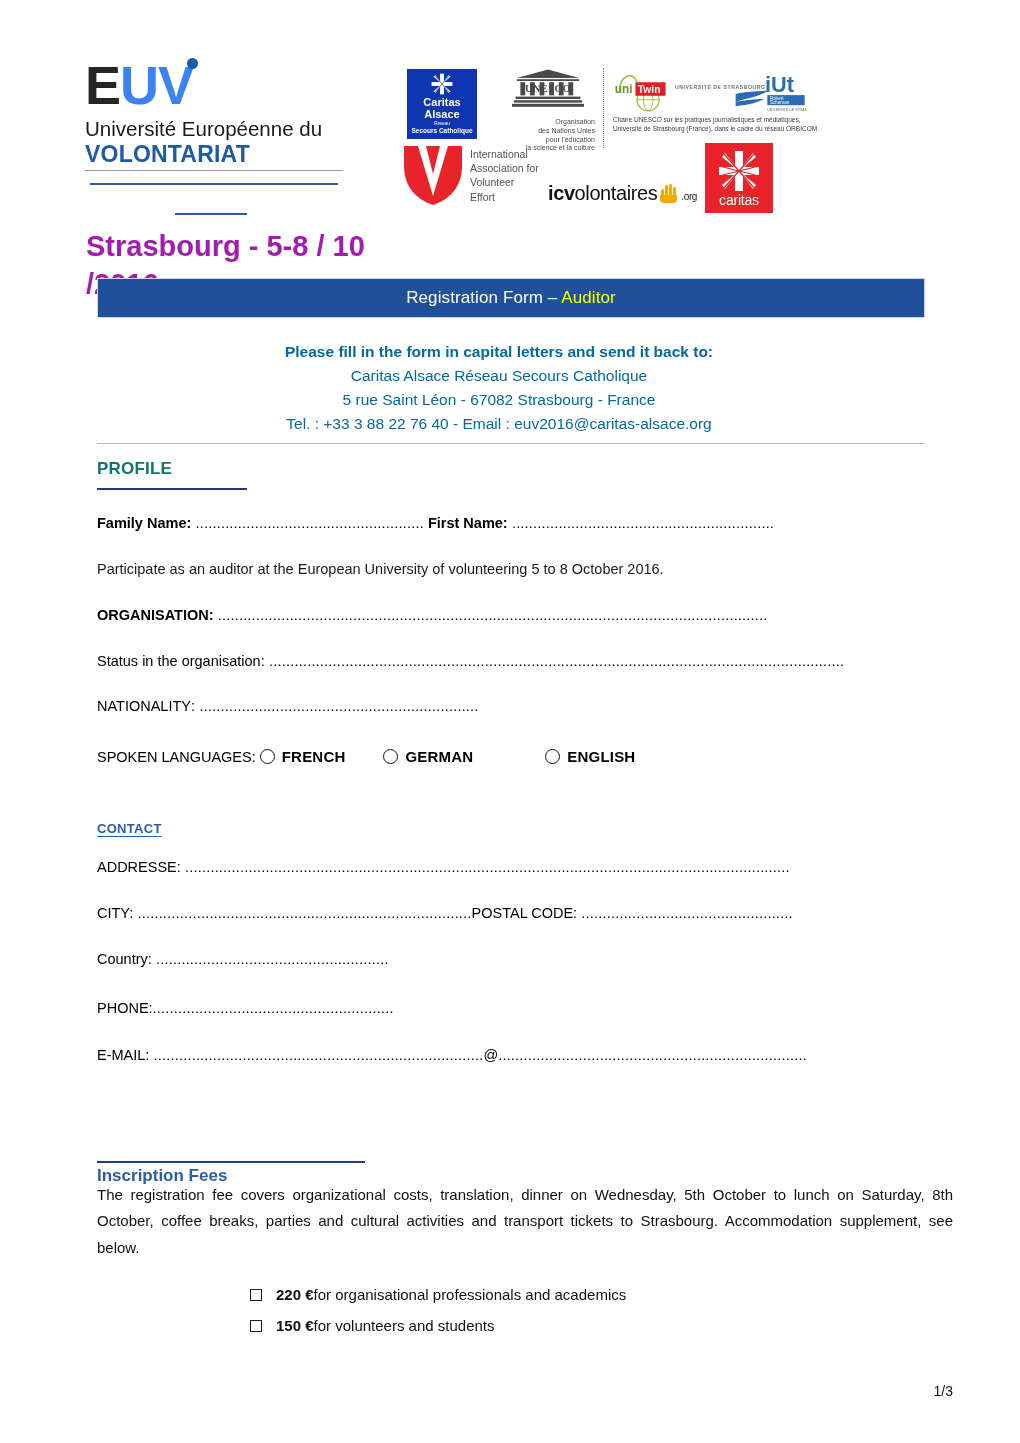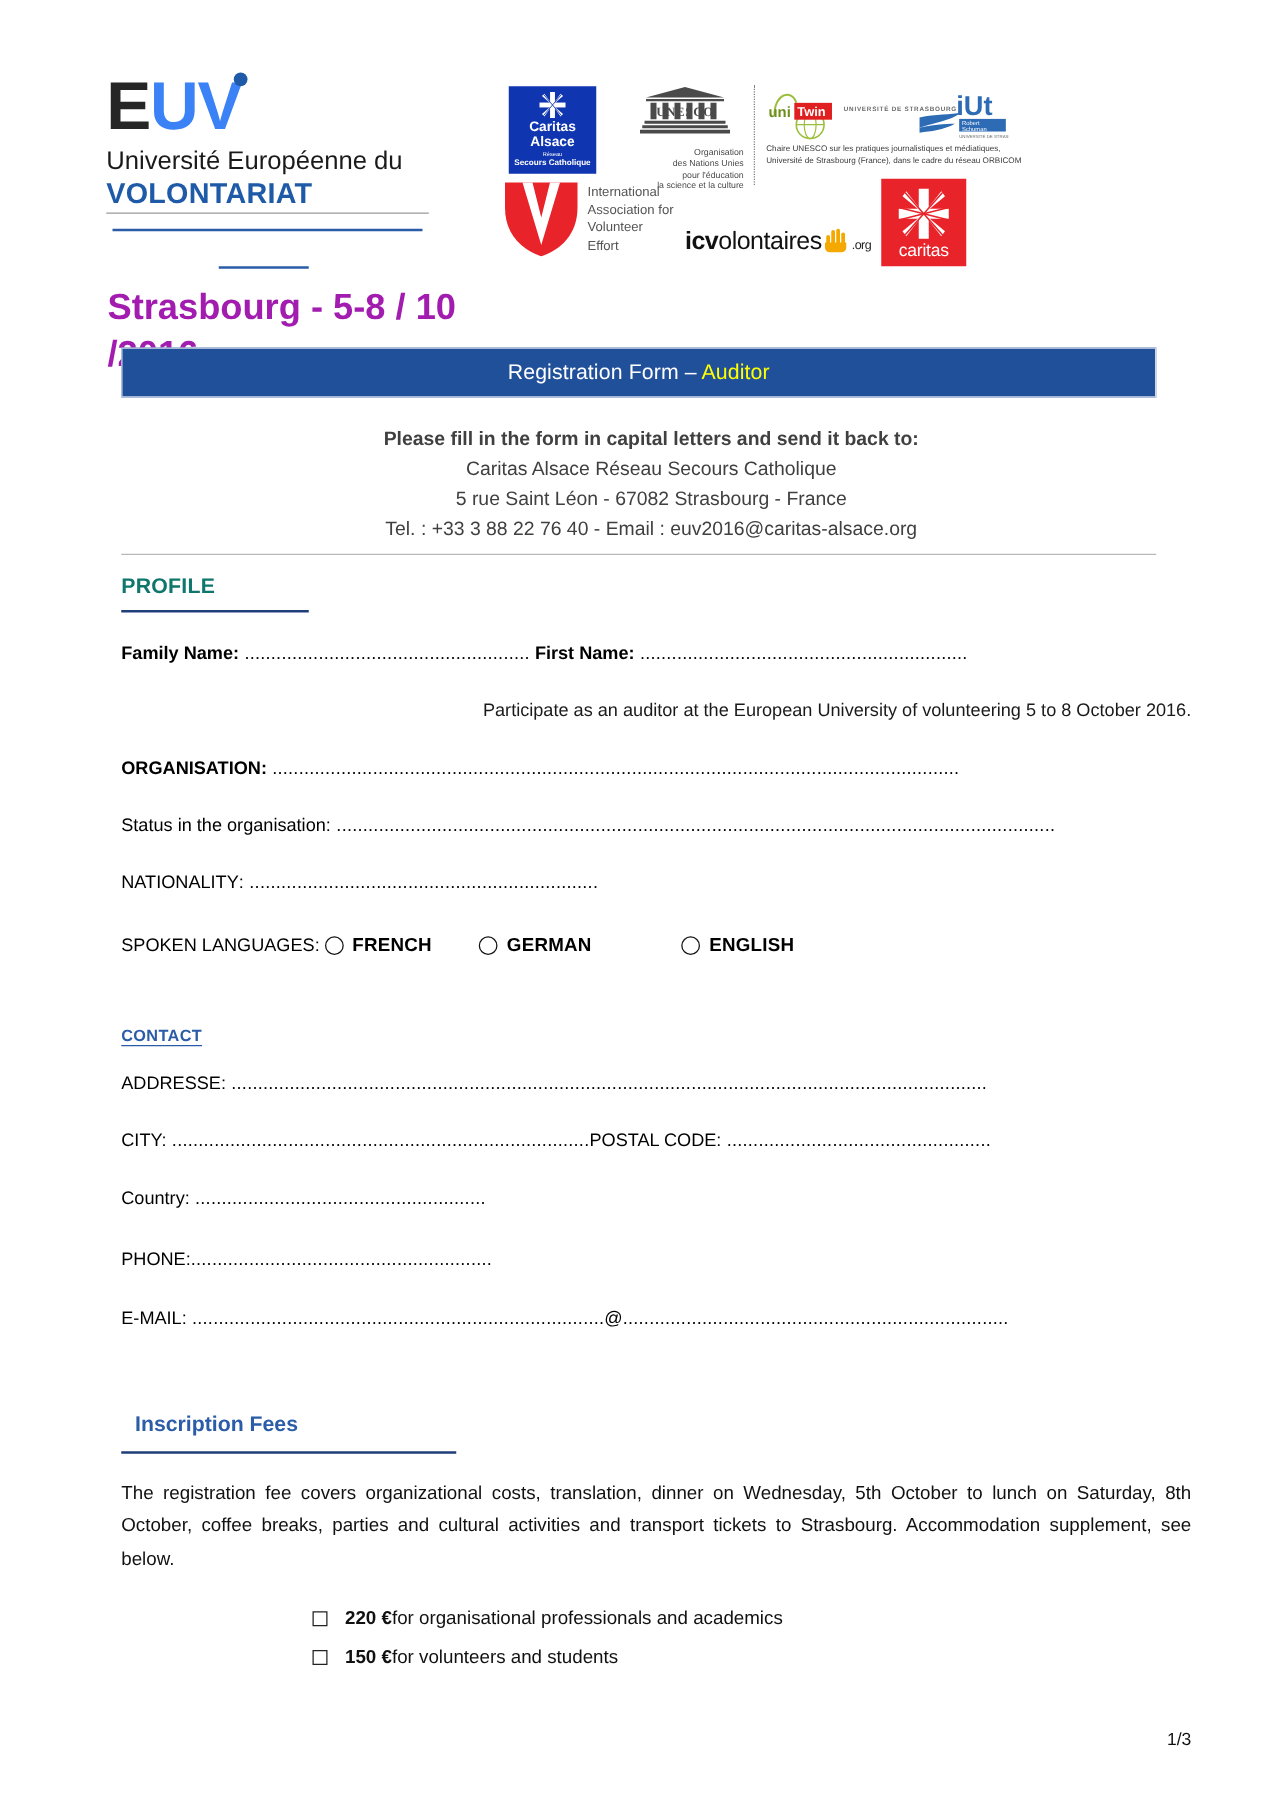--- a/index.html
+++ b/index.html
@@ -263,25 +263,25 @@
     color: #ffffff;
     letter-spacing: 0.1px;
     white-space: nowrap;
     text-align: center;
   }
   .title-accent { color: #FFFF00; }
 
   
   .addr-block {
     position: absolute;
-    left: 107px;
+    left: 85px;
     top: 340px;
     width: 828px;
     text-align: center;
-    color: #404040;
+    color: #0369a1;
   }
   .addr-l1 {
     font-size: 15.5px;
     font-weight: bold;
     line-height: 1.55;
   }
   .addr-l {
     font-size: 15.5px;
     line-height: 1.55;
   }
@@ -578,21 +578,21 @@
   </div>
   <div class="rule-addr"></div>
 
   <div class="body-area">
 
     <div class="sec-profile">PROFILE</div>
     <div class="rule-profile"></div>
 
     <div class="form-line" style="top:60px;"><span class="lbl">Family Name:</span><span class="dots"> ......................................................</span><span class="lbl"> First Name:</span><span class="dots"> ..............................................................</span></div>
 
-    <div class="note-line" style="top:106px;text-align:right;">Participate as an auditor at the European University of volunteering 5 to 8 October 2016.</div>
+    <div class="note-line" style="top:106px;">Participate as an auditor at the European University of volunteering 5 to 8 October 2016.</div>
 
     <div class="form-line" style="top:152px;"><span class="lbl">ORGANISATION:</span><span class="dots"> ..................................................................................................................................</span></div>
 
     <div class="form-line" style="top:198px;"><span>Status in the organisation</span><span class="dots">: ........................................................................................................................................</span></div>
 
     <div class="form-line" style="top:243px;"><span>NATIONALITY</span><span class="dots">: ..................................................................</span></div>
 
     <div class="lang-row" style="top:293px;">
       <span>SPOKEN LANGUAGES: </span>
       <span class="lang-item" style="margin-left:4px;">
@@ -614,21 +614,21 @@
     <div class="form-line" style="top:404px;"><span>ADDRESSE:</span><span class="dots"> ...............................................................................................................................................</span></div>
 
     <div class="form-line" style="top:450px;"><span>CITY:</span><span class="dots"> ...............................................................................</span><span>POSTAL CODE:</span><span class="dots"> ..................................................</span></div>
 
     <div class="form-line" style="top:496px;"><span>Country:</span><span class="dots"> .......................................................</span></div>
 
     <div class="form-line" style="top:545px;"><span>PHONE:</span><span class="dots">.........................................................</span></div>
 
     <div class="form-line" style="top:592px;"><span>E-MAIL:</span><span class="dots"> ..............................................................................</span><span>@</span><span class="dots">.........................................................................</span></div>
 
-    <div class="sec-fees" style="top:675px;margin-left:11px;">Inscription Fees</div>
+    <div class="sec-fees" style="top:711px;">Inscription Fees</div>
     <div class="rule-fees" style="top:706px;"></div>
 
     <div class="fees-para" style="top:727px;">The registration fee covers organizational costs, translation, dinner on Wednesday, 5th October to lunch on Saturday, 8th October, coffee breaks, parties and cultural activities and transport tickets to Strasbourg. Accommodation supplement, see below.</div>
 
     <div class="fee-opt" style="top:831px;">
         <span class="chk"></span>
         <span class="fee-amt">220 €</span>
         <span>for organisational professionals and academics</span>
       </div>
 

